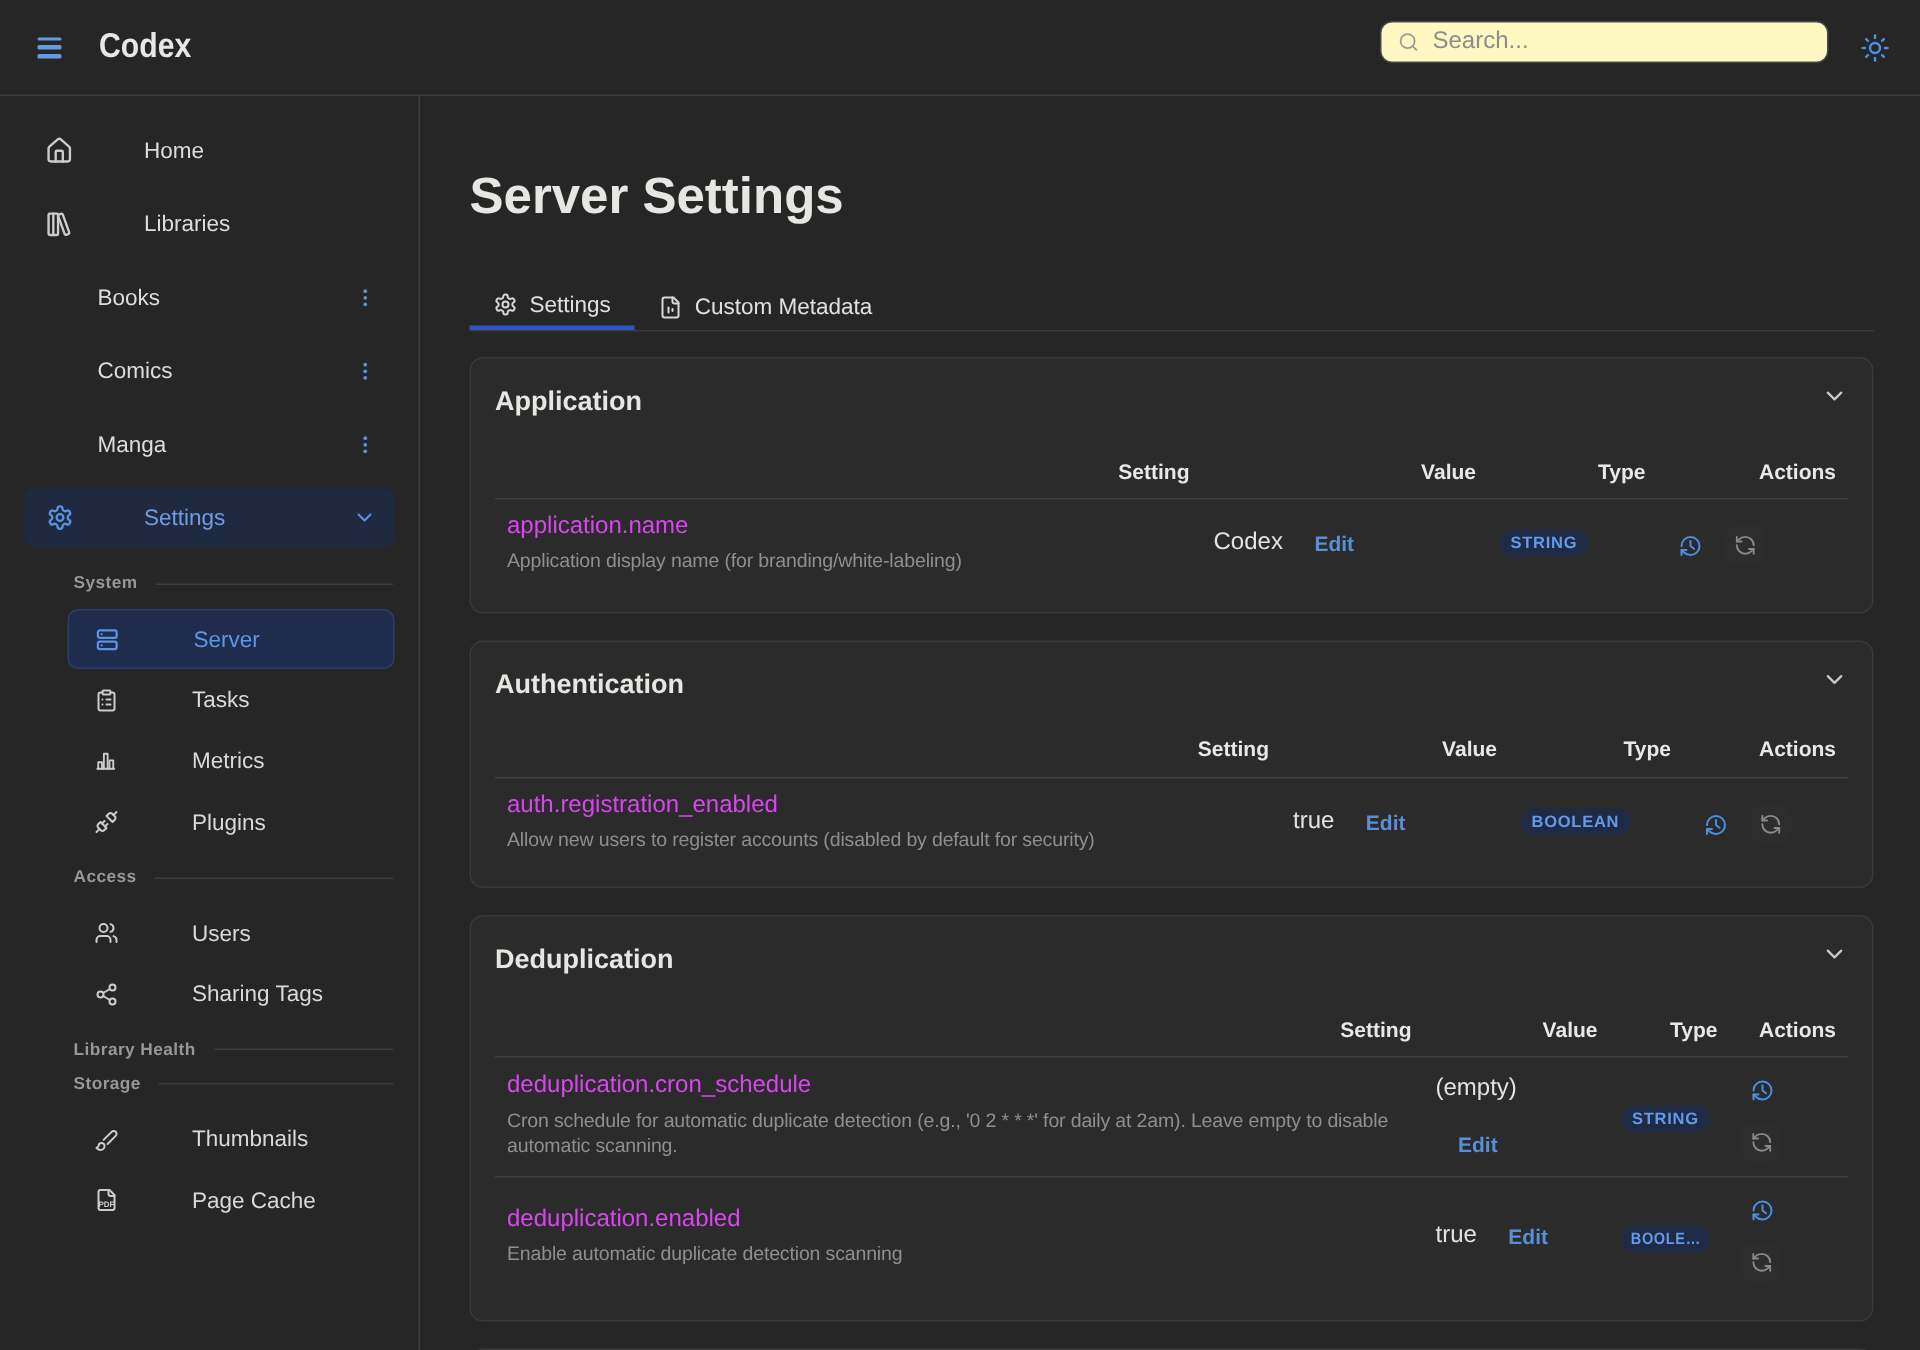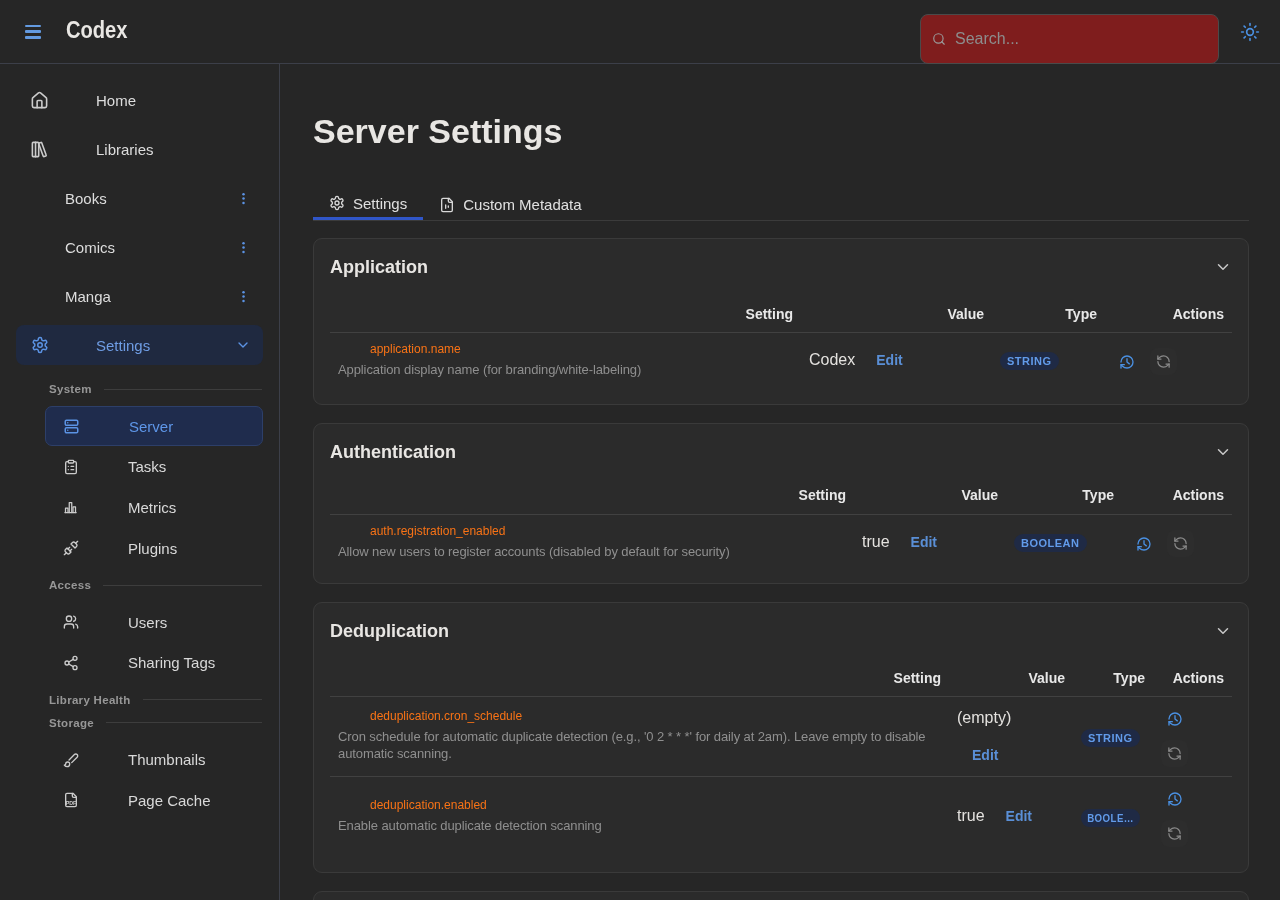--- a/index.html
+++ b/index.html
@@ -3,22 +3,22 @@
 <meta charset="utf-8">
 <style>
 * { margin:0; padding:0; box-sizing:border-box; }
 html,body { width:1280px; height:900px; overflow:hidden; background:#262626;
   font-family:"Liberation Sans", sans-serif; color:#e4e2df; }
 .header { position:fixed; top:0; left:0; width:1280px; height:64px;
   background:#262626; border-bottom:1px solid #3c3f49; display:flex; align-items:center; z-index:10; }
 .hamburger { width:16px; height:14px; margin-left:25px; display:flex; flex-direction:column; justify-content:space-between; }
 .hamburger span { display:block; height:2.6px; background:#639ae0; border-radius:1px; }
 .logo { font-size:23px; font-weight:bold; color:#e9e7e4; margin-left:25px; transform:scaleX(.875); transform-origin:left center; position:relative; top:-1px; }
-.search { position:absolute; left:920px; top:14px; width:299px; height:50px;
-  background:#7f1d1d; border:1px solid #4a4a4a; border-radius:8px; display:flex; align-items:center; }
+.search { position:absolute; left:920px; top:14px; width:299px; height:28px;
+  background:#fef9c3; border:1px solid #4a4a4a; border-radius:8px; display:flex; align-items:center; }
 .search svg { margin-left:11px; }
 .search span { color:#8d8d8d; font-size:16px; margin-left:9px; }
 .sun { position:absolute; left:1240px; top:22px; }
 .sidebar { position:fixed; top:64px; left:0; width:280px; height:836px;
   background:#262626; border-right:1px solid #3c3f49; padding:16px 16px 0 16px; overflow:hidden; }
 .nav-item { height:40px; margin-bottom:9px; display:flex; align-items:center;
   padding:0 12px 0 14px; border-radius:8px; color:#dddddd; font-size:15px;gap:36px; }
 .nav-item .nicon { width:19px; display:flex; justify-content:center; color:#cccccc; }
 .nav-item .ntext { margin-left:11px; }
 .nav-item.sub { padding-left:49px; }
@@ -38,28 +38,28 @@
 .subnav .nav-item .ntext { margin-left:12px; }
 .subnav .nav-item.active { background:#1f2c4d; border:1px solid #2d3f69; border-radius:7px; color:#5e96e8; }
 .main { margin-left:281px; margin-top:64px; padding:48px 31px 0 32px; }
 h1.title { font-size:34px; font-weight:bold; color:#e8e6e3; }
 .tabs { display:flex; margin-top:33px; border-bottom:1px solid #3b3b3b; }
 .tab { display:flex; align-items:center; padding:5px 16px 0 16px; height:36px; font-size:15px; color:#e0e0e0; }
 .tab svg { margin-right:8px; }
 .tab.active { border-bottom:3px solid #3056c8; margin-bottom:-1px; }
 .card { background:#2b2b2b; border:1px solid #3a3a3a; border-radius:9px; margin-top:17px; padding:16px; }
 .card + .card { margin-top:18px; }
-.card-head { display:flex; align-items:center; justify-content:space-between; }
+.card-head { display:flex; justify-content:space-between; }
 .card-head h2 { font-size:18px; line-height:24px; font-weight:bold; color:#e8e6e3; }
 .card-head svg { color:#c8c8c8; }
 table { width:100%; border-collapse:collapse; table-layout:fixed; margin-top:12px; }
 th { text-align:right; font-size:14px; font-weight:bold; color:#e8e8e8;
   padding:15px 8px 10px 8px; border-bottom:1px solid #414141; }
 td { padding:9px 8px 9px 8px; vertical-align:middle; }
-.sname { font-size:12px; color:#f97316;margin-left:32px; }
+.sname { font-size:16px; color:#d946ef; }
 .sdesc { font-size:13px; color:#8f8f8f; margin-top:6px; line-height:1.3; letter-spacing:-0.1px; }
 .vcell { display:flex; align-items:center; gap:21px; }
 .vval { font-size:16px; color:#e4e2df; }
 .edit { font-size:14px; font-weight:bold; color:#5a8fd6; }
 .badge { display:inline-block; background:#1f2a45; color:#629bea; font-size:11px;
   font-weight:bold; letter-spacing:0.5px; padding:3px 7px; border-radius:9px;
   max-width:100%; overflow:hidden; text-overflow:ellipsis; white-space:nowrap; vertical-align:middle; }
 .badge.nb { max-width:none; transform:scaleX(.88); transform-origin:left center; }
 .acts { display:flex; gap:10px; }
 .acts:not(.stack) { margin-top:3px; }

